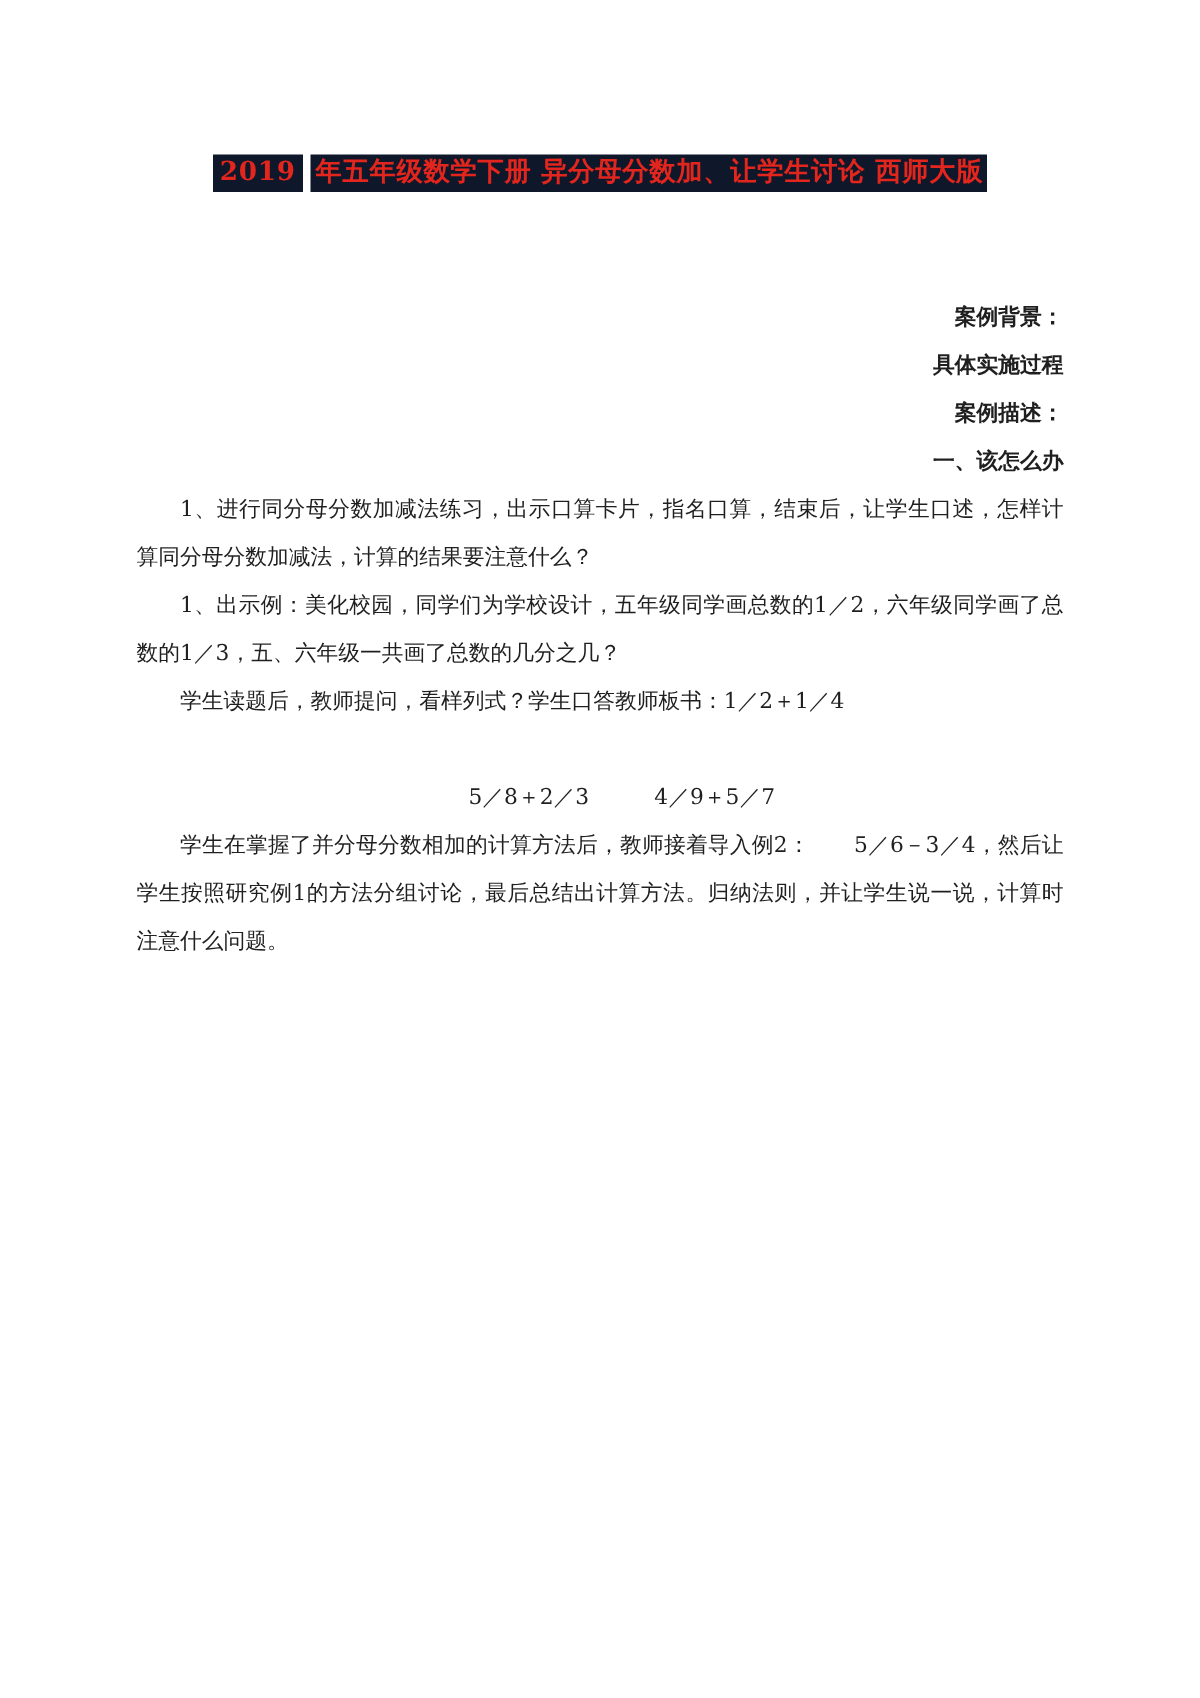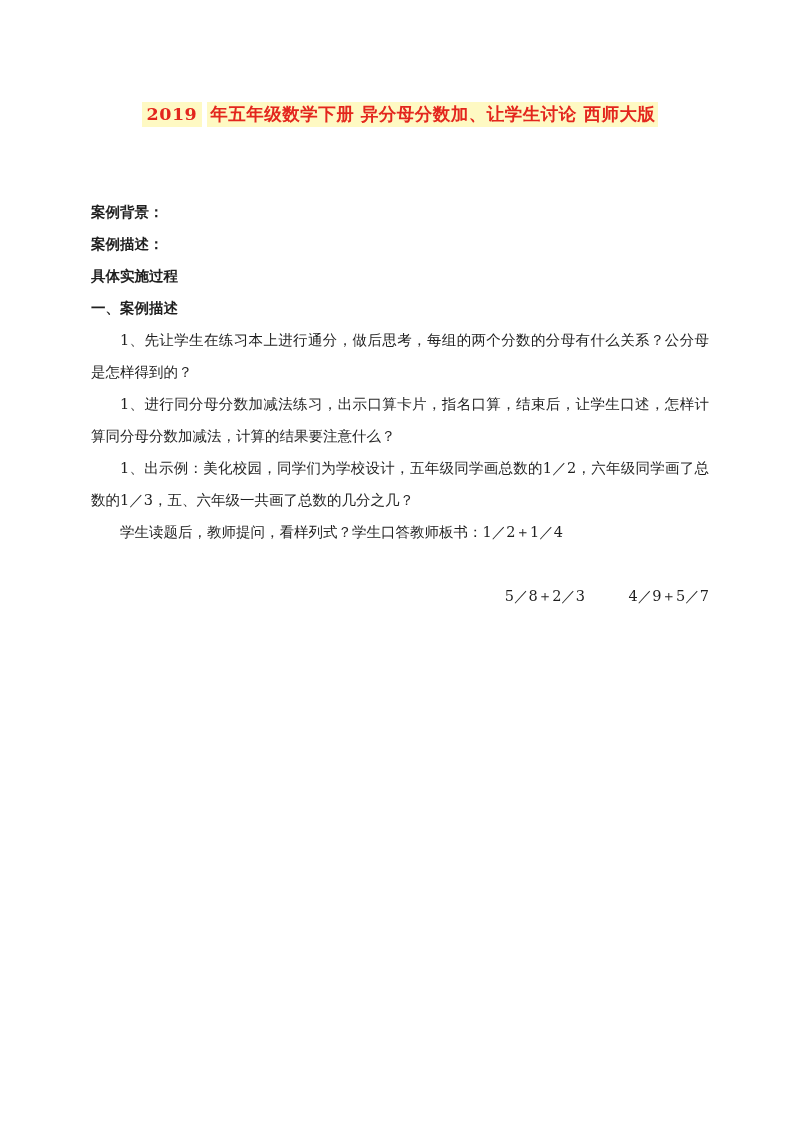--- a/index.html
+++ b/index.html
@@ -22,21 +22,21 @@
     width: 100%;
     margin: 0;
     text-align: center;
     font-size: 17.5px;
     font-weight: bold;
     color: #e3261d;
     letter-spacing: 0.5px;
     white-space: nowrap;
   }
   .doc-title .hl {
-    background: #fef9c3;
+    background: #0f172a;
     padding: 2px 3px 3px 3px;
   }
   .doc-title .hl-year {
     margin-right: 5px;
     padding: 2px 5px 3px 5px;
   }
   .content {
     position: absolute;
     left: 91px;
     top: 196px;
@@ -45,43 +45,43 @@
     line-height: 32px;
     color: #1f1f1f;
     text-align: justify;
   }
   .content p {
     margin: 0;
     padding: 0;
   }
   p.heading {
     font-weight: bold;
-    text-align: left;
+    text-align: right;
   }
   p.body {
     text-indent: 2em;
   }
   p.formula {
     text-indent: 2em;
     margin-top: 32px;
-    text-align: right;
+    text-align: center;
   }
 </style>
 </head>
 <body>
 
 <div class="page">
 
   <h1 class="doc-title"><span class="hl hl-year">2019</span><span class="hl">年五年级数学下册 异分母分数加、让学生讨论 西师大版</span></h1>
 
   <div class="content">
     <p class="heading">案例背景：</p>
+    <p class="heading">具体实施过程</p>
     <p class="heading">案例描述：</p>
-    <p class="heading">具体实施过程</p>
-    <p class="heading">一、案例描述</p>
-    <p class="body">1、先让学生在练习本上进行通分，做后思考，每组的两个分数的分母有什么关系？公分母是怎样得到的？</p>
+    <p class="heading">一、该怎么办</p>
     <p class="body">1、进行同分母分数加减法练习，出示口算卡片，指名口算，结束后，让学生口述，怎样计算同分母分数加减法，计算的结果要注意什么？</p>
     <p class="body">1、出示例：美化校园，同学们为学校设计，五年级同学画总数的1／2，六年级同学画了总数的1／3，五、六年级一共画了总数的几分之几？</p>
     <p class="body">学生读题后，教师提问，看样列式？学生口答教师板书：1／2＋1／4</p>
     <p class="formula">5／8＋2／3　　　4／9＋5／7</p>
+    <p class="body">学生在掌握了并分母分数相加的计算方法后，教师接着导入例2：　　5／6－3／4，然后让学生按照研究例1的方法分组讨论，最后总结出计算方法。归纳法则，并让学生说一说，计算时注意什么问题。</p>
   </div>
 
 </div>
 
 </body></html>

